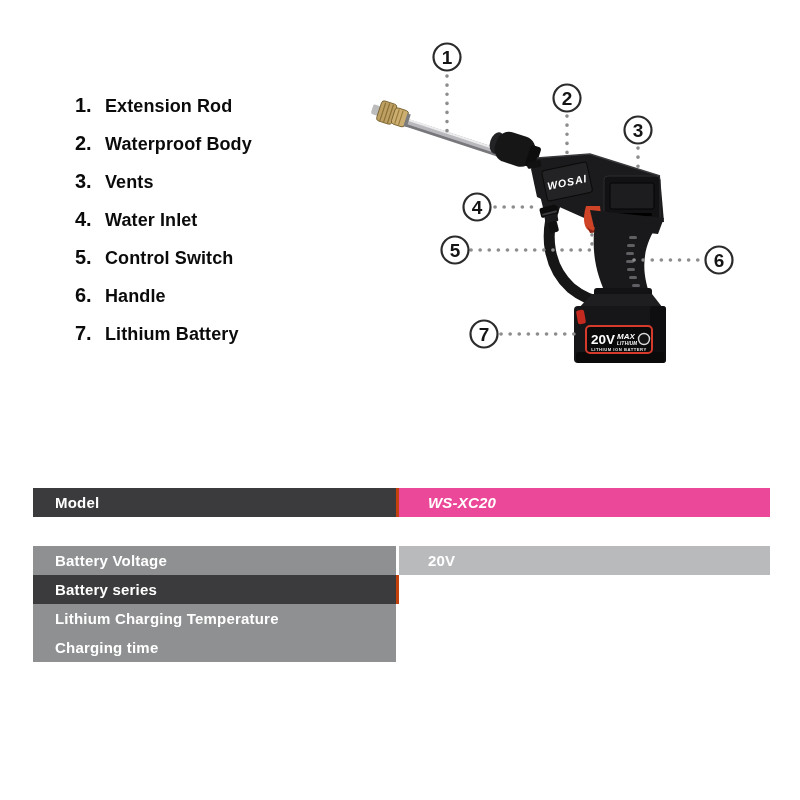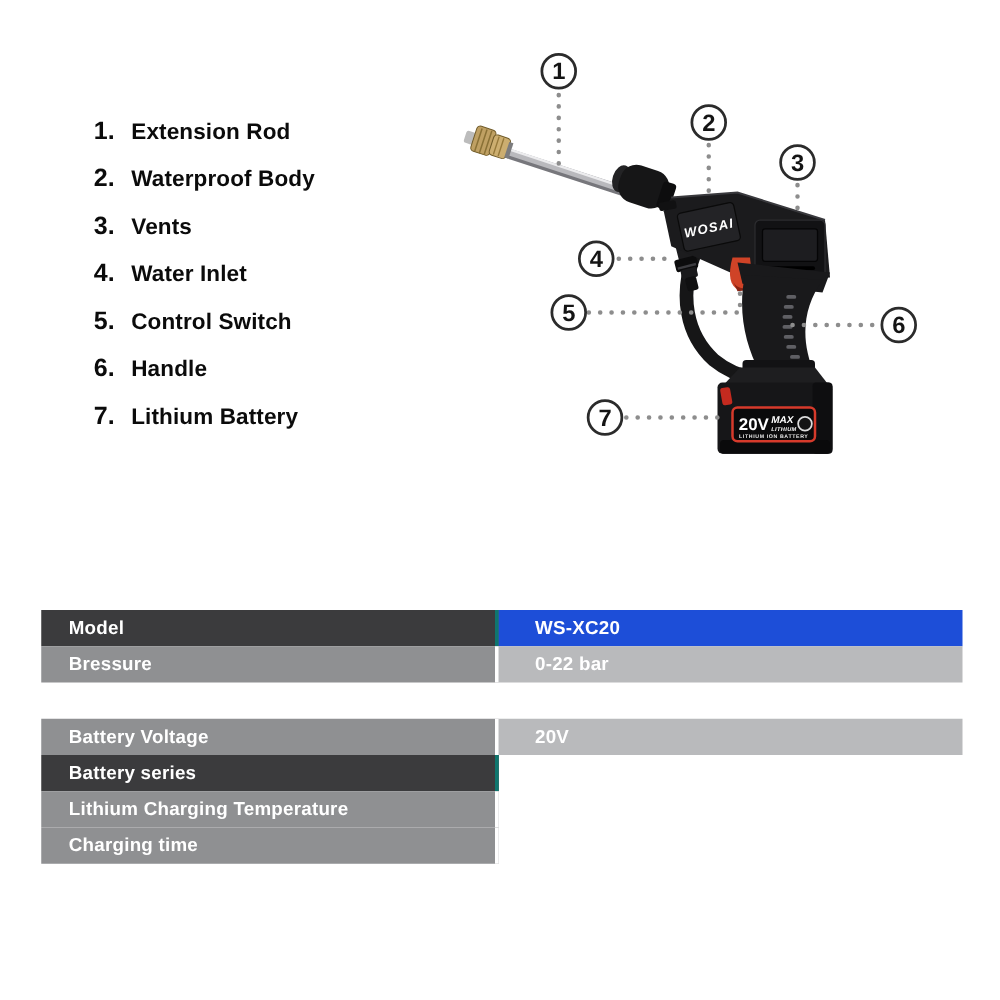--- a/index.html
+++ b/index.html
@@ -14,22 +14,22 @@
   .part-name{font-size:18px;font-weight:700;letter-spacing:0.1px;}
   
   .gun-svg{position:absolute;left:0;top:0;width:800px;height:800px;z-index:1;}
   .gun-svg text{font-family:"Liberation Sans", sans-serif;}
   .callout-num{font-size:19px;font-weight:700;fill:#141414;}
   
   .spec-table{position:absolute;left:33px;top:488px;width:737px;z-index:2;}
   .spec-row{display:flex;height:29px;color:#ffffff;font-weight:700;font-size:15px;letter-spacing:0.2px;}
   .spec-label{width:366px;box-sizing:border-box;padding-left:22px;display:flex;align-items:center;}
   .spec-value{flex:1;box-sizing:border-box;padding-left:29px;display:flex;align-items:center;}
-  .row-dark .spec-label{background:#3b3b3d;border-right:3px solid #0f766e;text-align:right;}
-  .row-dark .spec-value{background:#1d4ed8;}
+  .row-dark .spec-label{background:#3b3b3d;border-right:3px solid #c2410c;text-align:right;}
+  .row-dark .spec-value{background:#ec4899;font-style:italic;}
   .row-light .spec-label{background:#8f9092;border-right:3px solid #ffffff;}
   .row-light .spec-value{background:#b9babc;}
 </style>
 </head>
 <body>
 
 <div class="page">
 
   <div class="parts-list">
     <div class="part-item">
@@ -191,24 +191,20 @@
         <text class="callout-num" x="484" y="340.5" text-anchor="middle">7</text>
       </g>
     </g>
   </svg>
 
   <div class="spec-table">
     <div class="spec-row row-dark">
       <div class="spec-label">Model</div>
       <div class="spec-value">WS-XC20</div>
     </div>
-    <div class="spec-row row-light">
-      <div class="spec-label">Bressure</div>
-      <div class="spec-value">0-22 bar</div>
-    </div>
     <div class="spec-row row-dark">
     </div>
     <div class="spec-row row-light">
       <div class="spec-label">Battery Voltage</div>
       <div class="spec-value">20V</div>
     </div>
     <div class="spec-row row-dark">
       <div class="spec-label">Battery series</div>
     </div>
     <div class="spec-row row-light">

